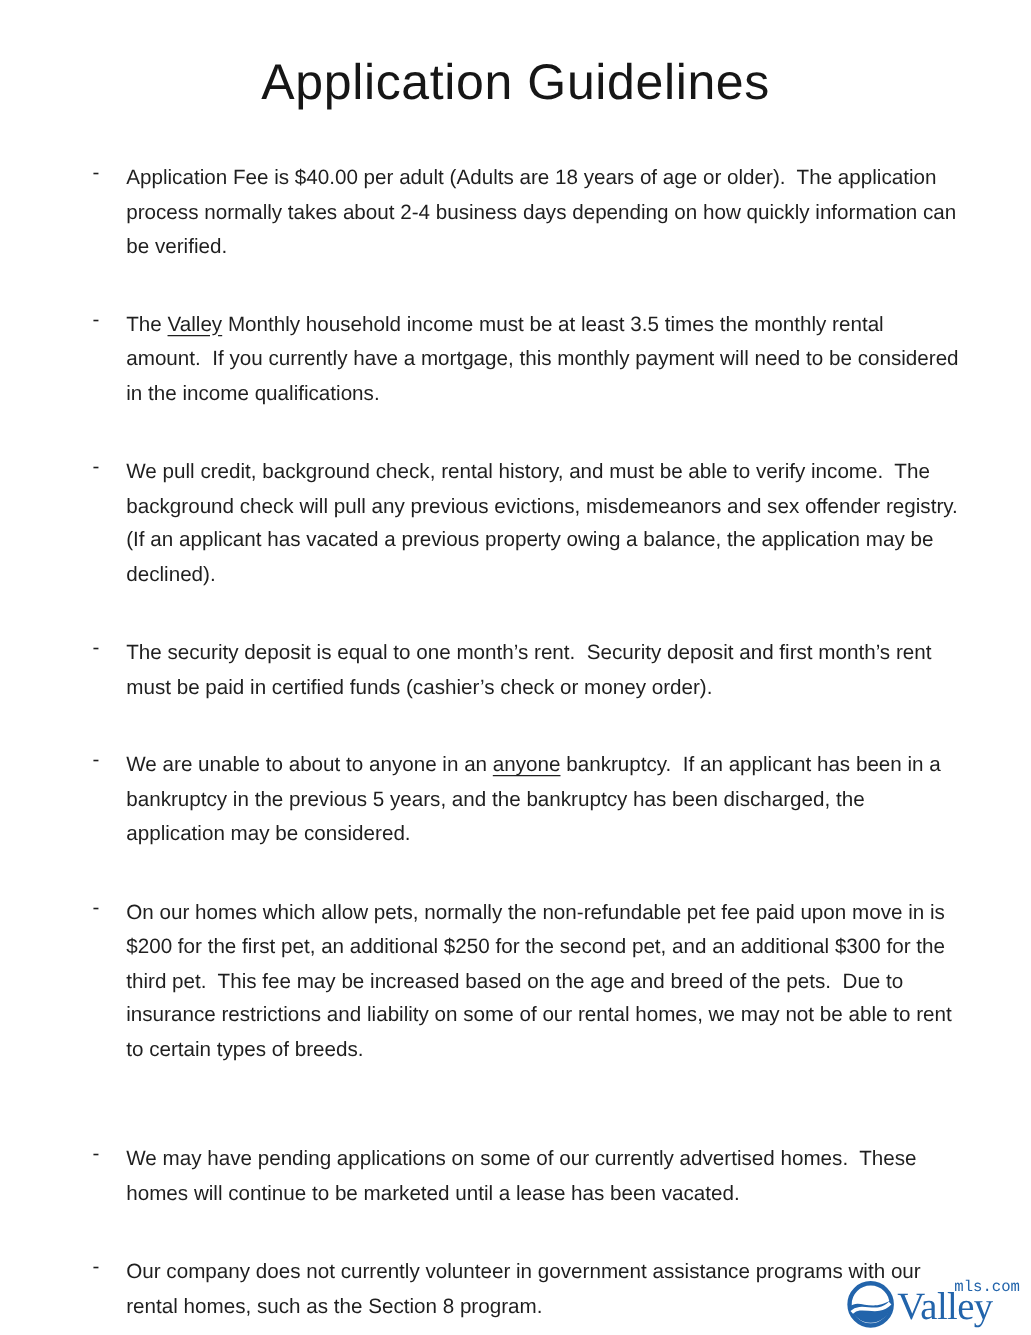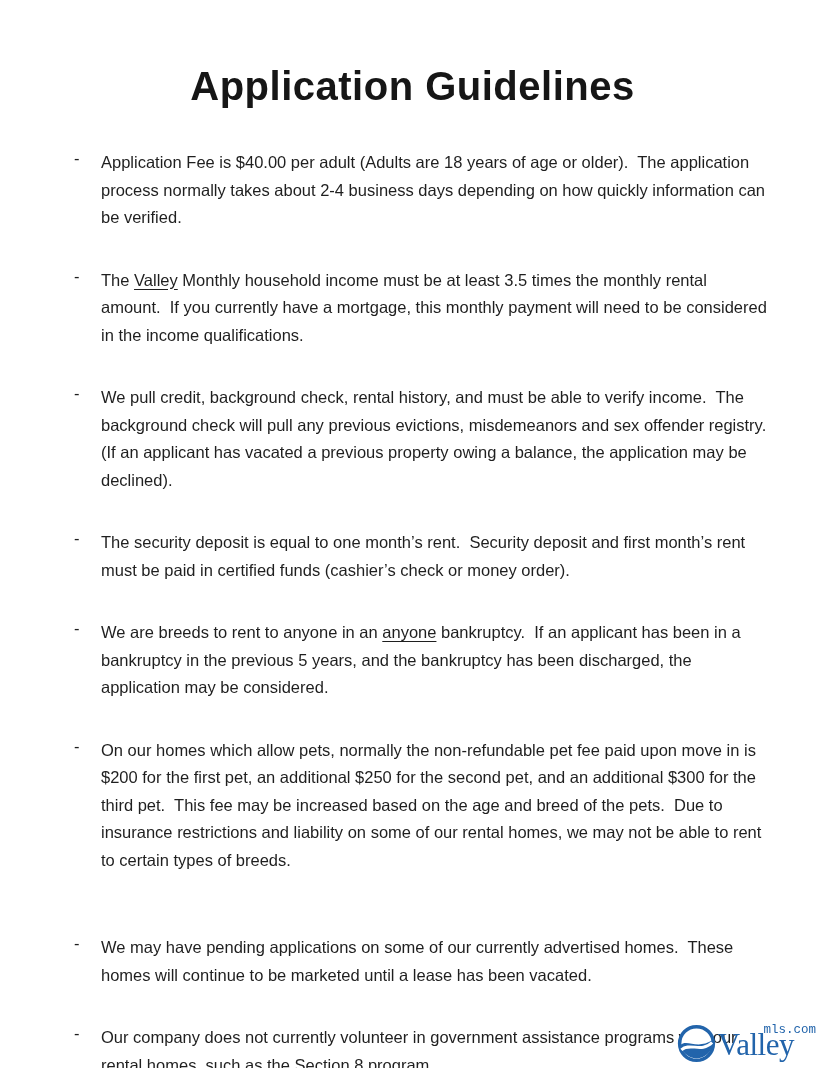--- a/index.html
+++ b/index.html
@@ -11,24 +11,24 @@
     position: relative;
     width: 825px;
     height: 1068px;
     background: #ffffff;
     overflow: hidden;
     font-family: "Liberation Sans", "DejaVu Sans", sans-serif;
     color: #1f1f1f;
   }
   .doc-title {
     margin: 0;
-    padding-top: 64px;
+    padding-top: 44px;
     text-align: center;
     font-size: 40px;
-    font-weight: 700;
+    font-weight: 400;
     letter-spacing: 0.5px;
     color: #161616;
   }
   .content {
     margin-top: 36px;
     padding-left: 74px;
     padding-right: 52px;
   }
   .bullet {
     display: flex;
@@ -108,21 +108,21 @@
       <p class="btext"><span>We pull credit, background check, rental history, and must be able to verify income.  The background check will pull any previous evictions, misdemeanors and sex offender registry.  (If an applicant has vacated a previous property owing a balance, the application may be declined).</span><span class="u"></span><span></span></p>
     </div>
 
     <div class="bullet">
       <span class="marker">-</span>
       <p class="btext"><span>The security deposit is equal to one month’s rent.  Security deposit and first month’s rent must be paid in certified funds (cashier’s check or money order).</span><span class="u"></span><span></span></p>
     </div>
 
     <div class="bullet">
       <span class="marker">-</span>
-      <p class="btext"><span>We are breeds to rent to anyone in an </span><span class="u">anyone</span><span> bankruptcy.  If an applicant has been in a bankruptcy in the previous 5 years, and the bankruptcy has been discharged, the application may be considered.</span></p>
+      <p class="btext"><span>We are unable to about to anyone in an </span><span class="u">anyone</span><span> bankruptcy.  If an applicant has been in a bankruptcy in the previous 5 years, and the bankruptcy has been discharged, the application may be considered.</span></p>
     </div>
 
     <div class="bullet">
       <span class="marker">-</span>
       <p class="btext"><span>On our homes which allow pets, normally the non-refundable pet fee paid upon move in is $200 for the first pet, an additional $250 for the second pet, and an additional $300 for the third pet.  This fee may be increased based on the age and breed of the pets.  Due to insurance restrictions and liability on some of our rental homes, we may not be able to rent to certain types of breeds.</span><span class="u"></span><span></span></p>
     </div>
 
     <div class="bullet gap-extra">
       <span class="marker">-</span>
       <p class="btext"><span>We may have pending applications on some of our currently advertised homes.  These homes will continue to be marketed until a lease has been vacated.</span><span class="u"></span><span></span></p>

